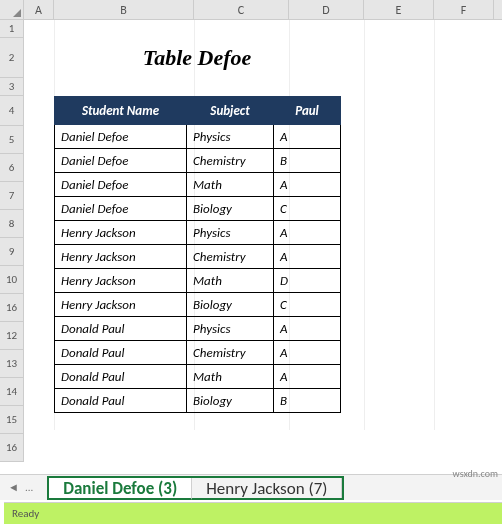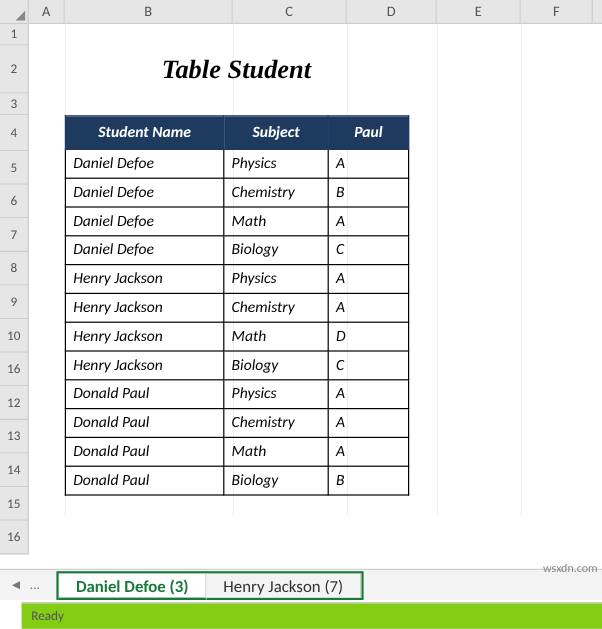--- a/index.html
+++ b/index.html
@@ -23,23 +23,23 @@
     .tbl th { background: #1f3a5f; color: #fff; font-weight: bold; font-size: 13px; padding: 6px 8px; border: 1px solid #1f3a5f; }
     .tbl td { border: 1px solid #000; text-align: left; font-size: 13px; color: #000; padding: 4px 6px; height: 18px; }
     .tbl .c-name { width: 132px; }
     .tbl .c-subj { width: 87px; }
     .tbl .c-grade { width: 67px; }
 
     .tabs-bar { position: absolute; bottom: 24px; left: 0; right: 0; height: 26px; background: #f3f3f3; border-top: 1px solid #d0d0d0; display: flex; align-items: center; }
     .tab-nav { display: flex; gap: 6px; padding: 0 8px; color: #777; font-size: 11px; }
     .tab-nav span { cursor: pointer; }
     .tabs-outline { border: 2px solid #1a7a3c; display: flex; align-items: stretch; height: 24px; margin-left: 6px; }
-    .tab { padding: 0 14px; font-size: 14px; line-height: 22px; border-right: 1px solid #d0d0d0; background: #f3f3f3; color: #333; cursor: pointer; white-space: nowrap; }
+    .tab { padding: 0 14px; font-size: 17px; line-height: 22px; border-right: 1px solid #d0d0d0; background: #f3f3f3; color: #333; cursor: pointer; white-space: nowrap; }
     .tab.active { background: #fff; color: #1a7a3c; font-weight: bold; border-bottom: 2px solid #1a7a3c; margin-bottom: -2px; }
-    .status-bar { position: absolute; bottom: 0; left: 18px; right: 0; height: 22px; background: #84cc16; border-top: 1px solid #d0d0d0; display: flex; align-items: center; padding: 0 8px; font-size: 11px; color: #555; }
+    .status-bar { position: absolute; bottom: 0; left: 4px; right: 0; height: 22px; background: #bef264; border-top: 1px solid #d0d0d0; display: flex; align-items: center; padding: 0 8px; font-size: 11px; color: #555; }
     .watermark { position: absolute; right: 4px; bottom: 44px; font-size: 10px; color: #888; text-align: center; }
 
     .row-headers-col { position: absolute; left: 0; top: 20px; width: 24px; }
     .grid-bg { position: absolute; left: 24px; top: 20px; right: 0; bottom: 50px; }
     .faint-col { position: absolute; top: 0; bottom: 0; border-right: 1px solid #eee; }
   </style>
 </head>
 <body>
 
 <div class="grid-area">
@@ -73,21 +73,21 @@
   </div>
 
   <div class="grid-bg">
     <div class="faint-col" style="left:30px"></div>
     <div class="faint-col" style="left:170px"></div>
     <div class="faint-col" style="left:265px"></div>
     <div class="faint-col" style="left:340px"></div>
     <div class="faint-col" style="left:410px"></div>
   </div>
 
-  <div style="position:absolute;left:54px;top:38px;width:286px;" class="title-cell">Table Student</div>
+  <div style="position:absolute;left:54px;top:38px;width:286px;" class="title-cell">Table Defoe</div>
 
   <div class="tbl-wrap">
     <table class="tbl">
       <thead>
         <tr>
           <th class="c-name">Student Name</th>
           <th class="c-subj">Subject</th>
           <th class="c-grade">Paul</th>
         </tr>
       </thead>

